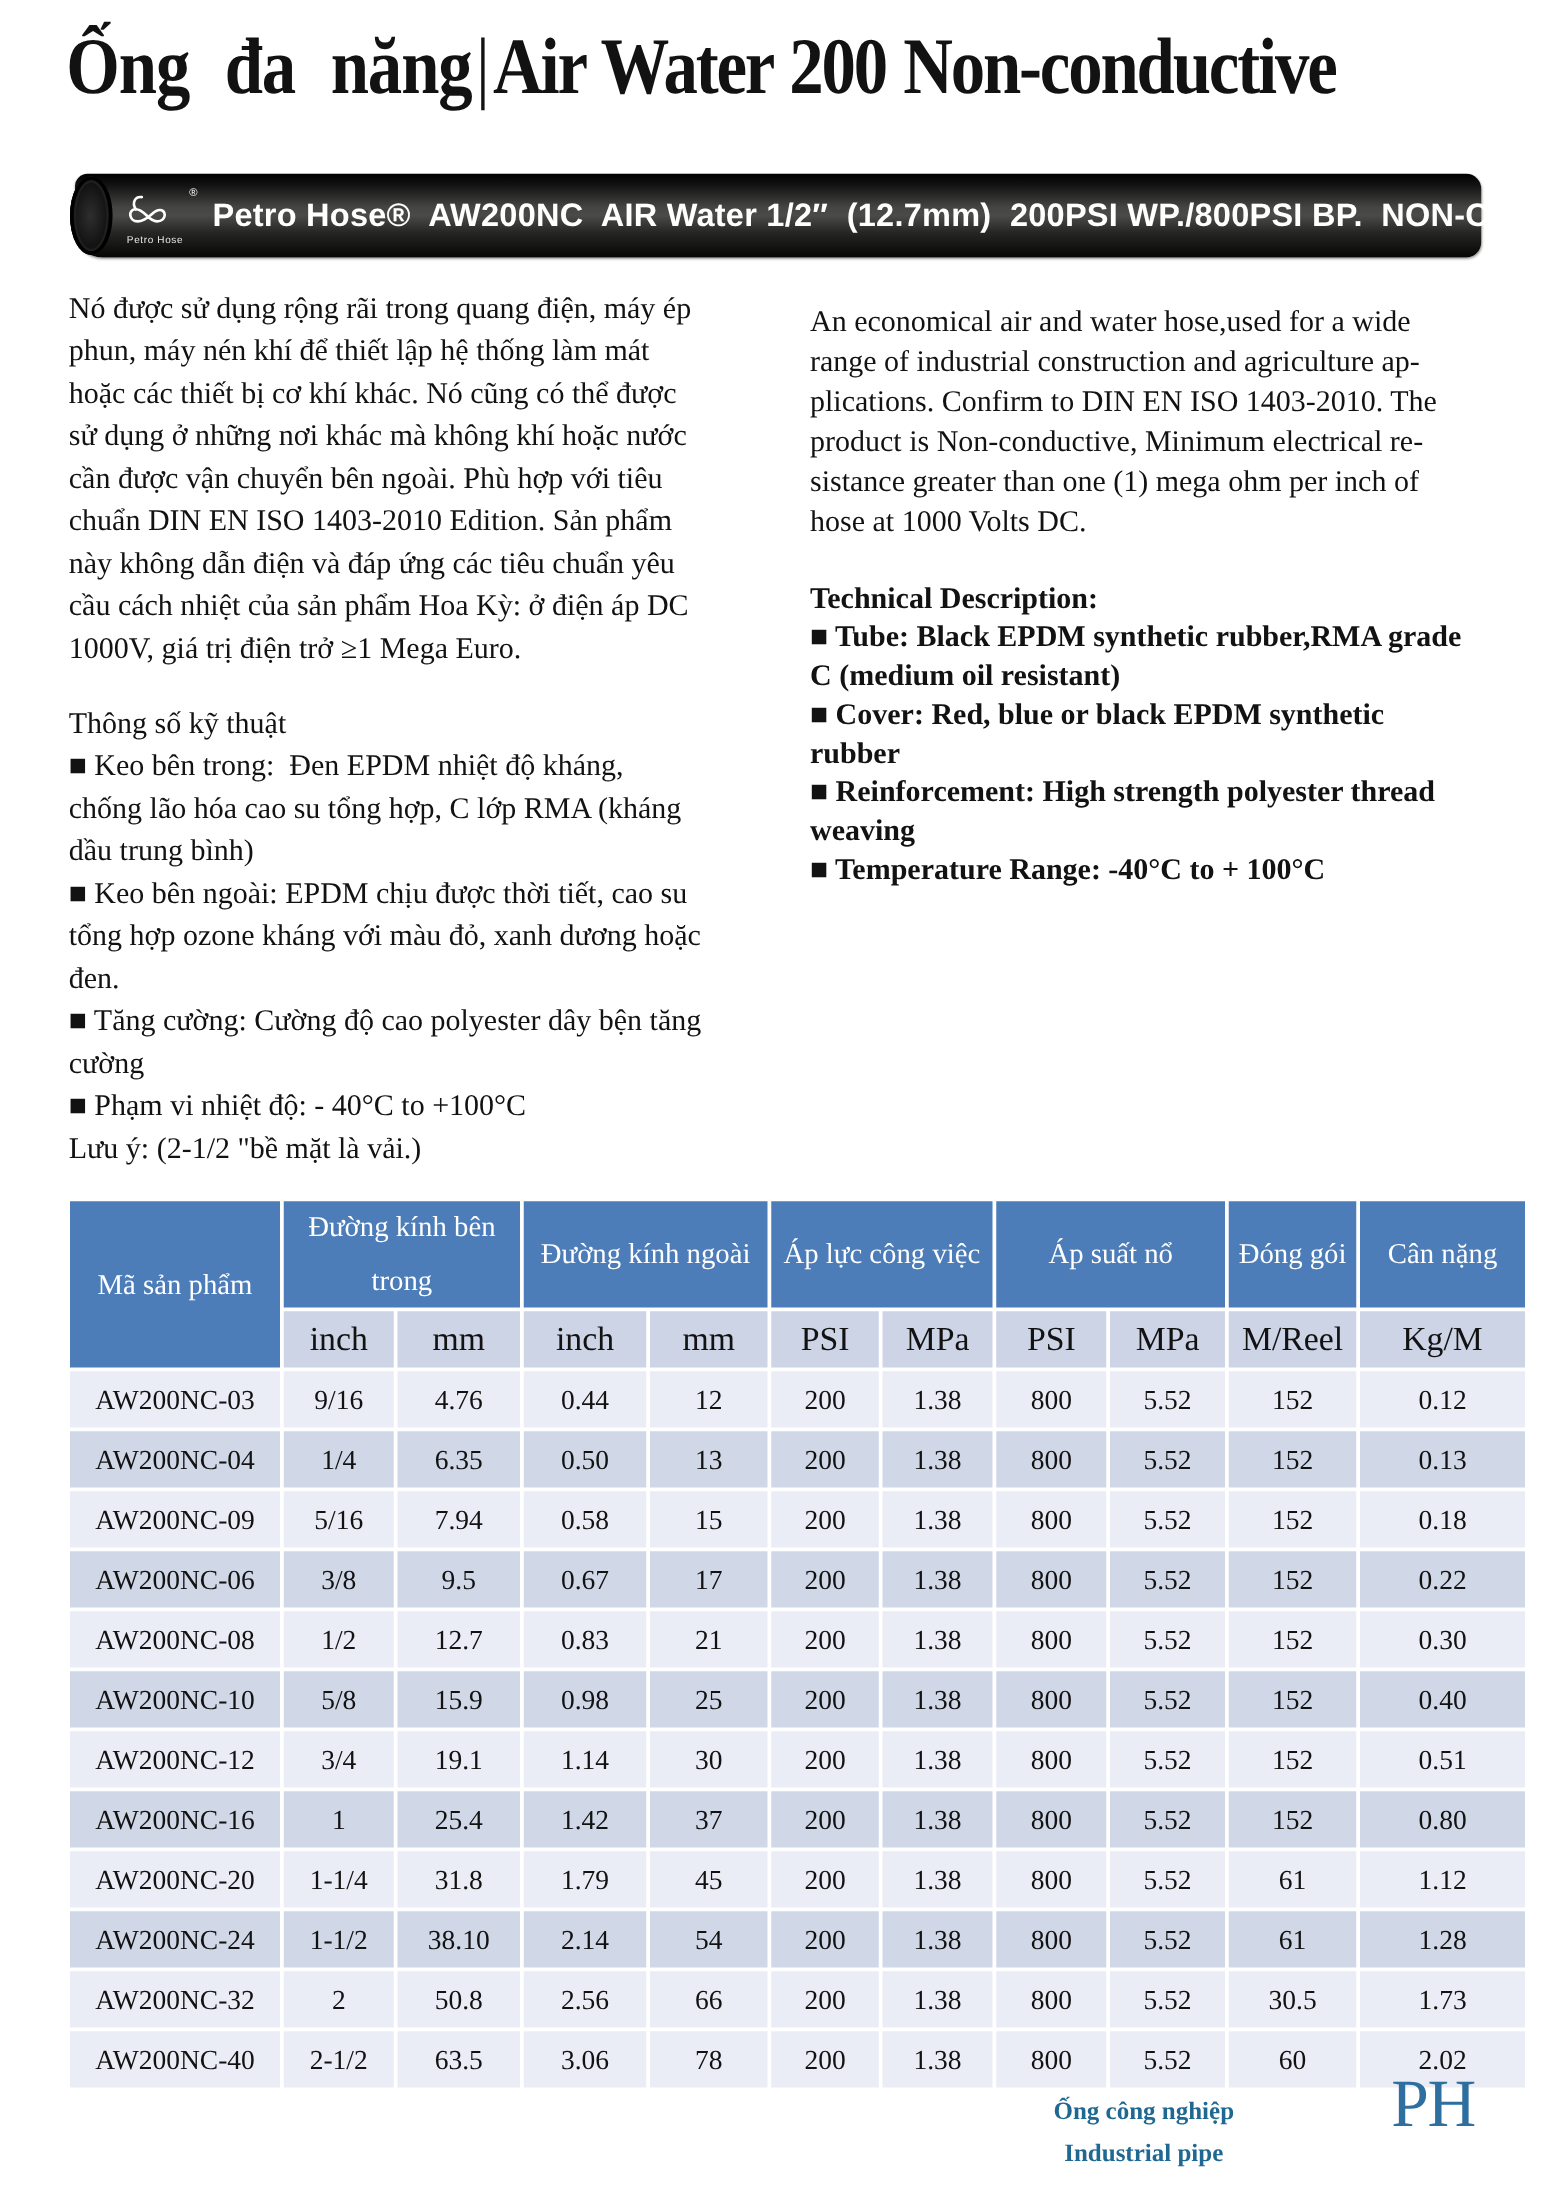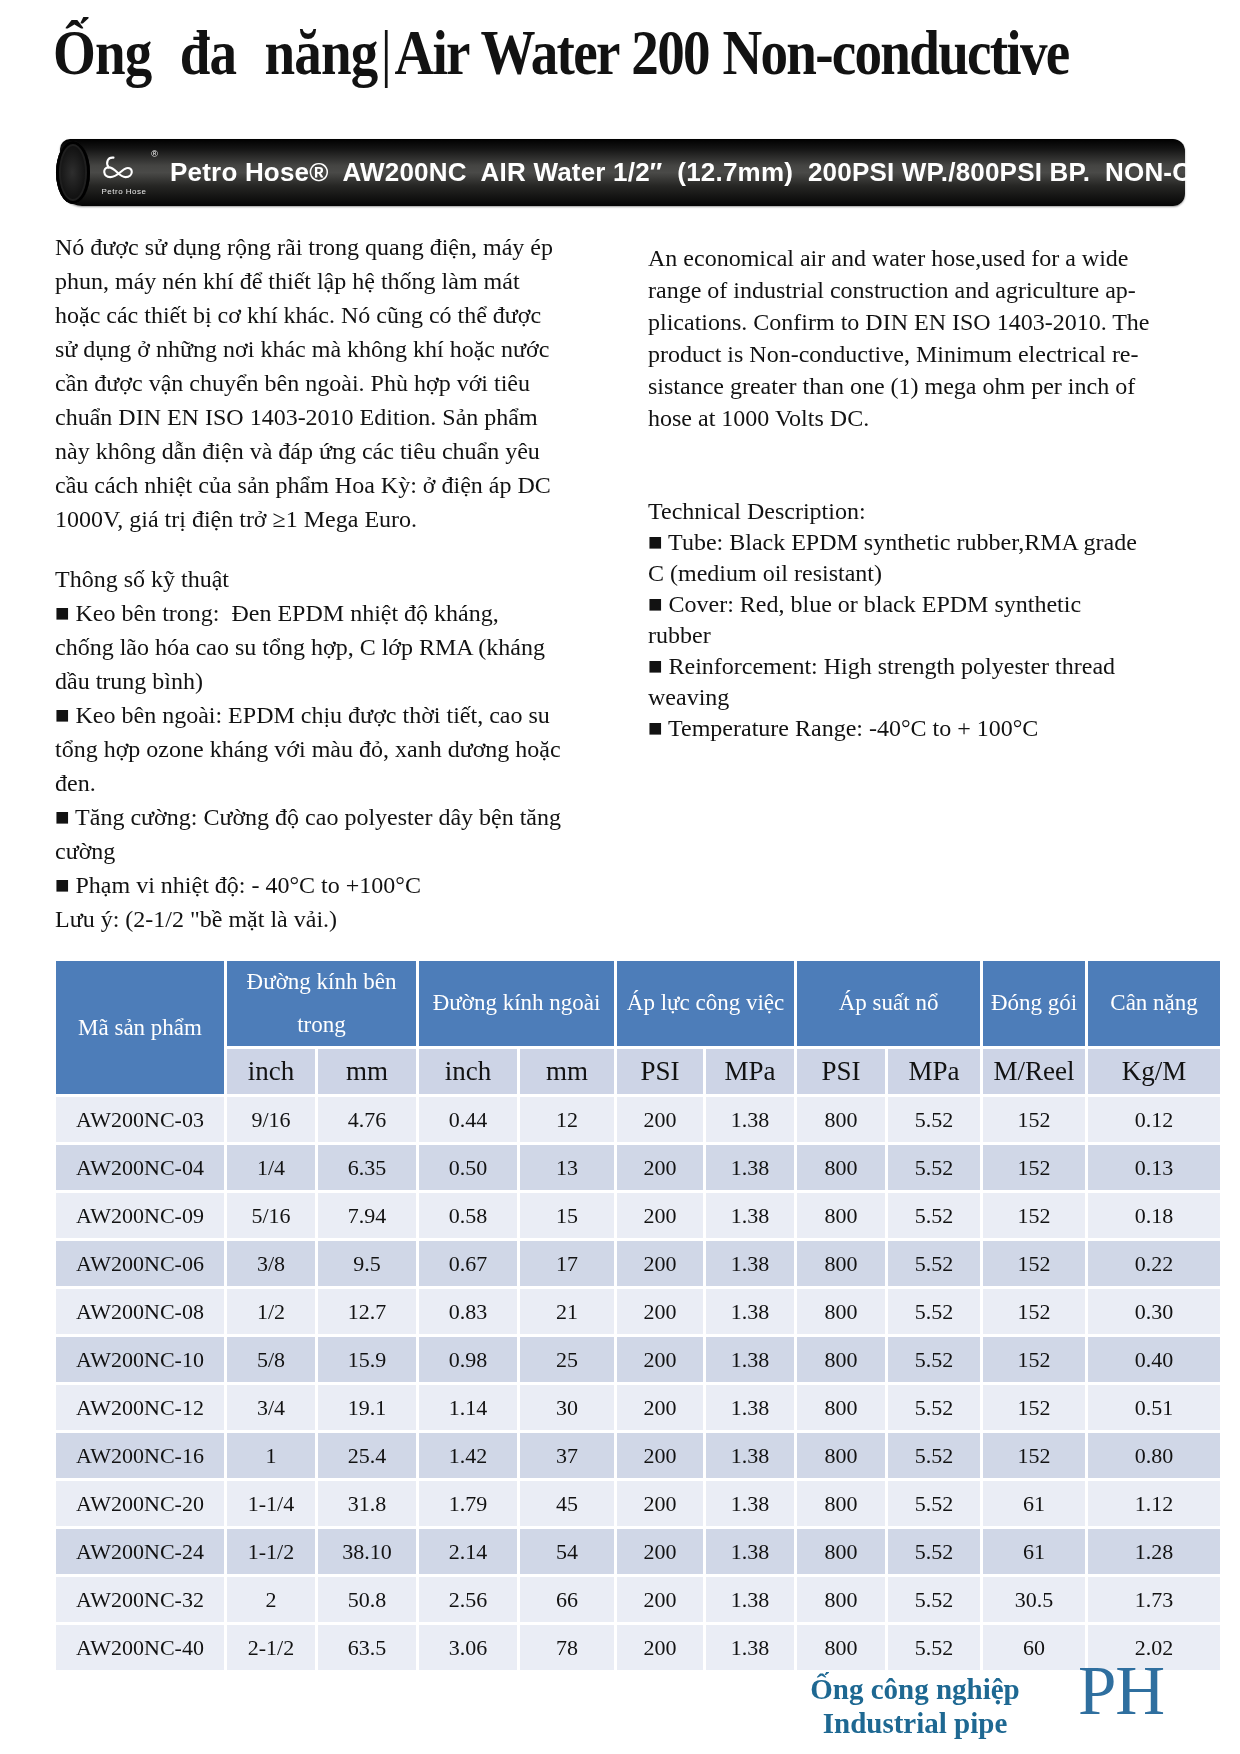--- a/index.html
+++ b/index.html
@@ -49,21 +49,21 @@
     color:#fff;font-family:"Liberation Sans","DejaVu Sans",sans-serif;
     font-weight:bold;font-size:26px;white-space:pre;letter-spacing:.2px;
   }
 
   
   .text-block{white-space:pre-wrap;}
   .col-left{position:absolute;left:55px;top:230px;width:560px;font-size:24px;line-height:34px;}
   .col-left .heading{font-size:25px;}
   .col-left .specs{margin-top:26px;}
   .col-right{position:absolute;left:648px;top:242px;width:560px;font-size:24px;line-height:32px;}
-  .col-right .tech{margin-top:62px;line-height:31px;}
+  .col-right .tech{margin-top:30px;line-height:31px;font-weight:bold;}
 
   
   .spec-table-wrap{position:absolute;left:53px;top:958px;width:1134px;}
   table.spec{
     border-collapse:separate;border-spacing:3px;table-layout:fixed;width:1134px;
     font-size:22px;
   }
   table.spec th,table.spec td{text-align:center;vertical-align:middle;padding:0 2px;overflow:hidden;}
   th.product{
     background:var(--table-header);color:#fff;font-weight:normal;font-size:23px;
@@ -76,25 +76,25 @@
     background:var(--subheader-bg);font-weight:normal;font-size:27px;height:45px;color:#121212;
   }
   tbody td{height:45px;background:var(--row-light);}
   tbody tr:nth-child(even) td{background:var(--row-dark);}
   tbody tr:last-child td{background:var(--row-light);}
 
   
   .footer{position:absolute;left:0;top:1660px;width:1240px;height:94px;}
   .footer-text{
     position:absolute;left:760px;top:12px;width:310px;text-align:center;
-    color:var(--footer-text);font-weight:bold;font-size:29px;line-height:34px;
+    color:var(--footer-text);font-weight:bold;font-size:20px;line-height:34px;
   }
   .footer-logo{
-    position:absolute;left:1078px;top:-8px;color:var(--footer-logo);
-    font-size:69px;letter-spacing:-1px;
+    position:absolute;left:1113px;top:-8px;color:var(--footer-logo);
+    font-size:54px;letter-spacing:-1px;
   }
 </style>
 </head>
 <body>
 
 <div class="page">
 
   <h1 class="doc-title"><span class="vi">Ống đa năng</span><span class="divider">|</span><span class="en">Air Water 200 Non-conductive</span></h1>
 
   <div class="hose">

